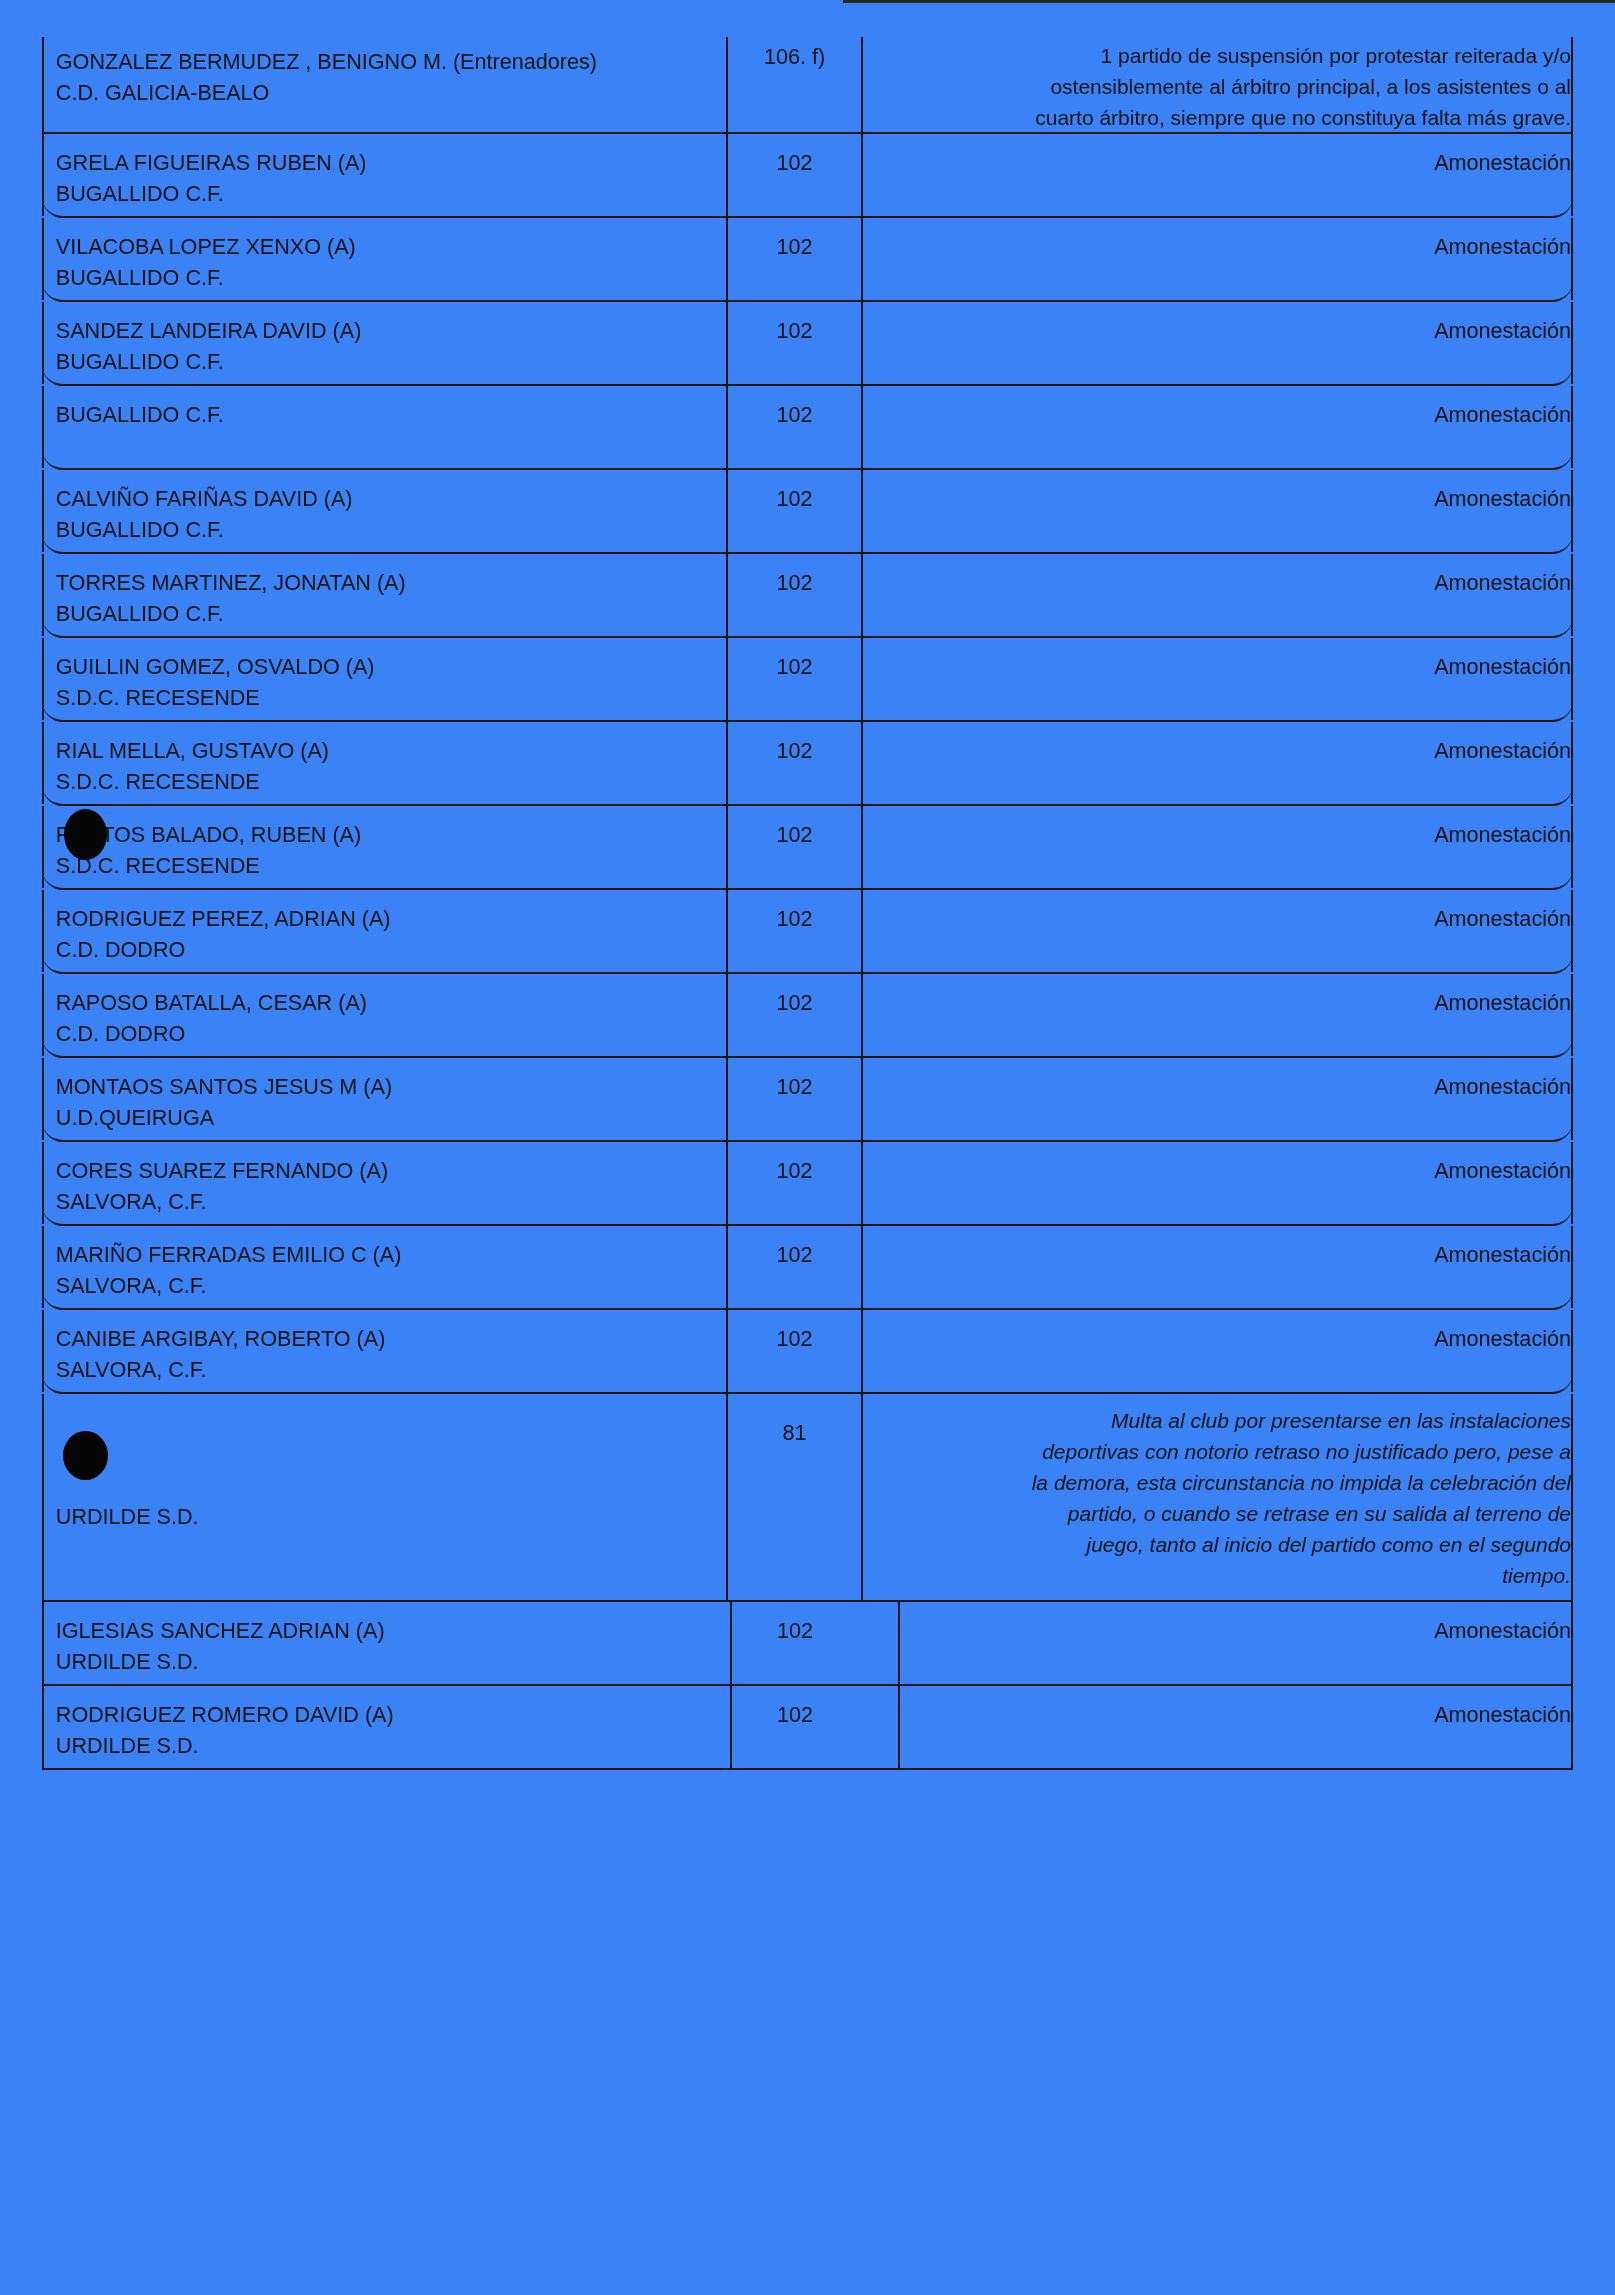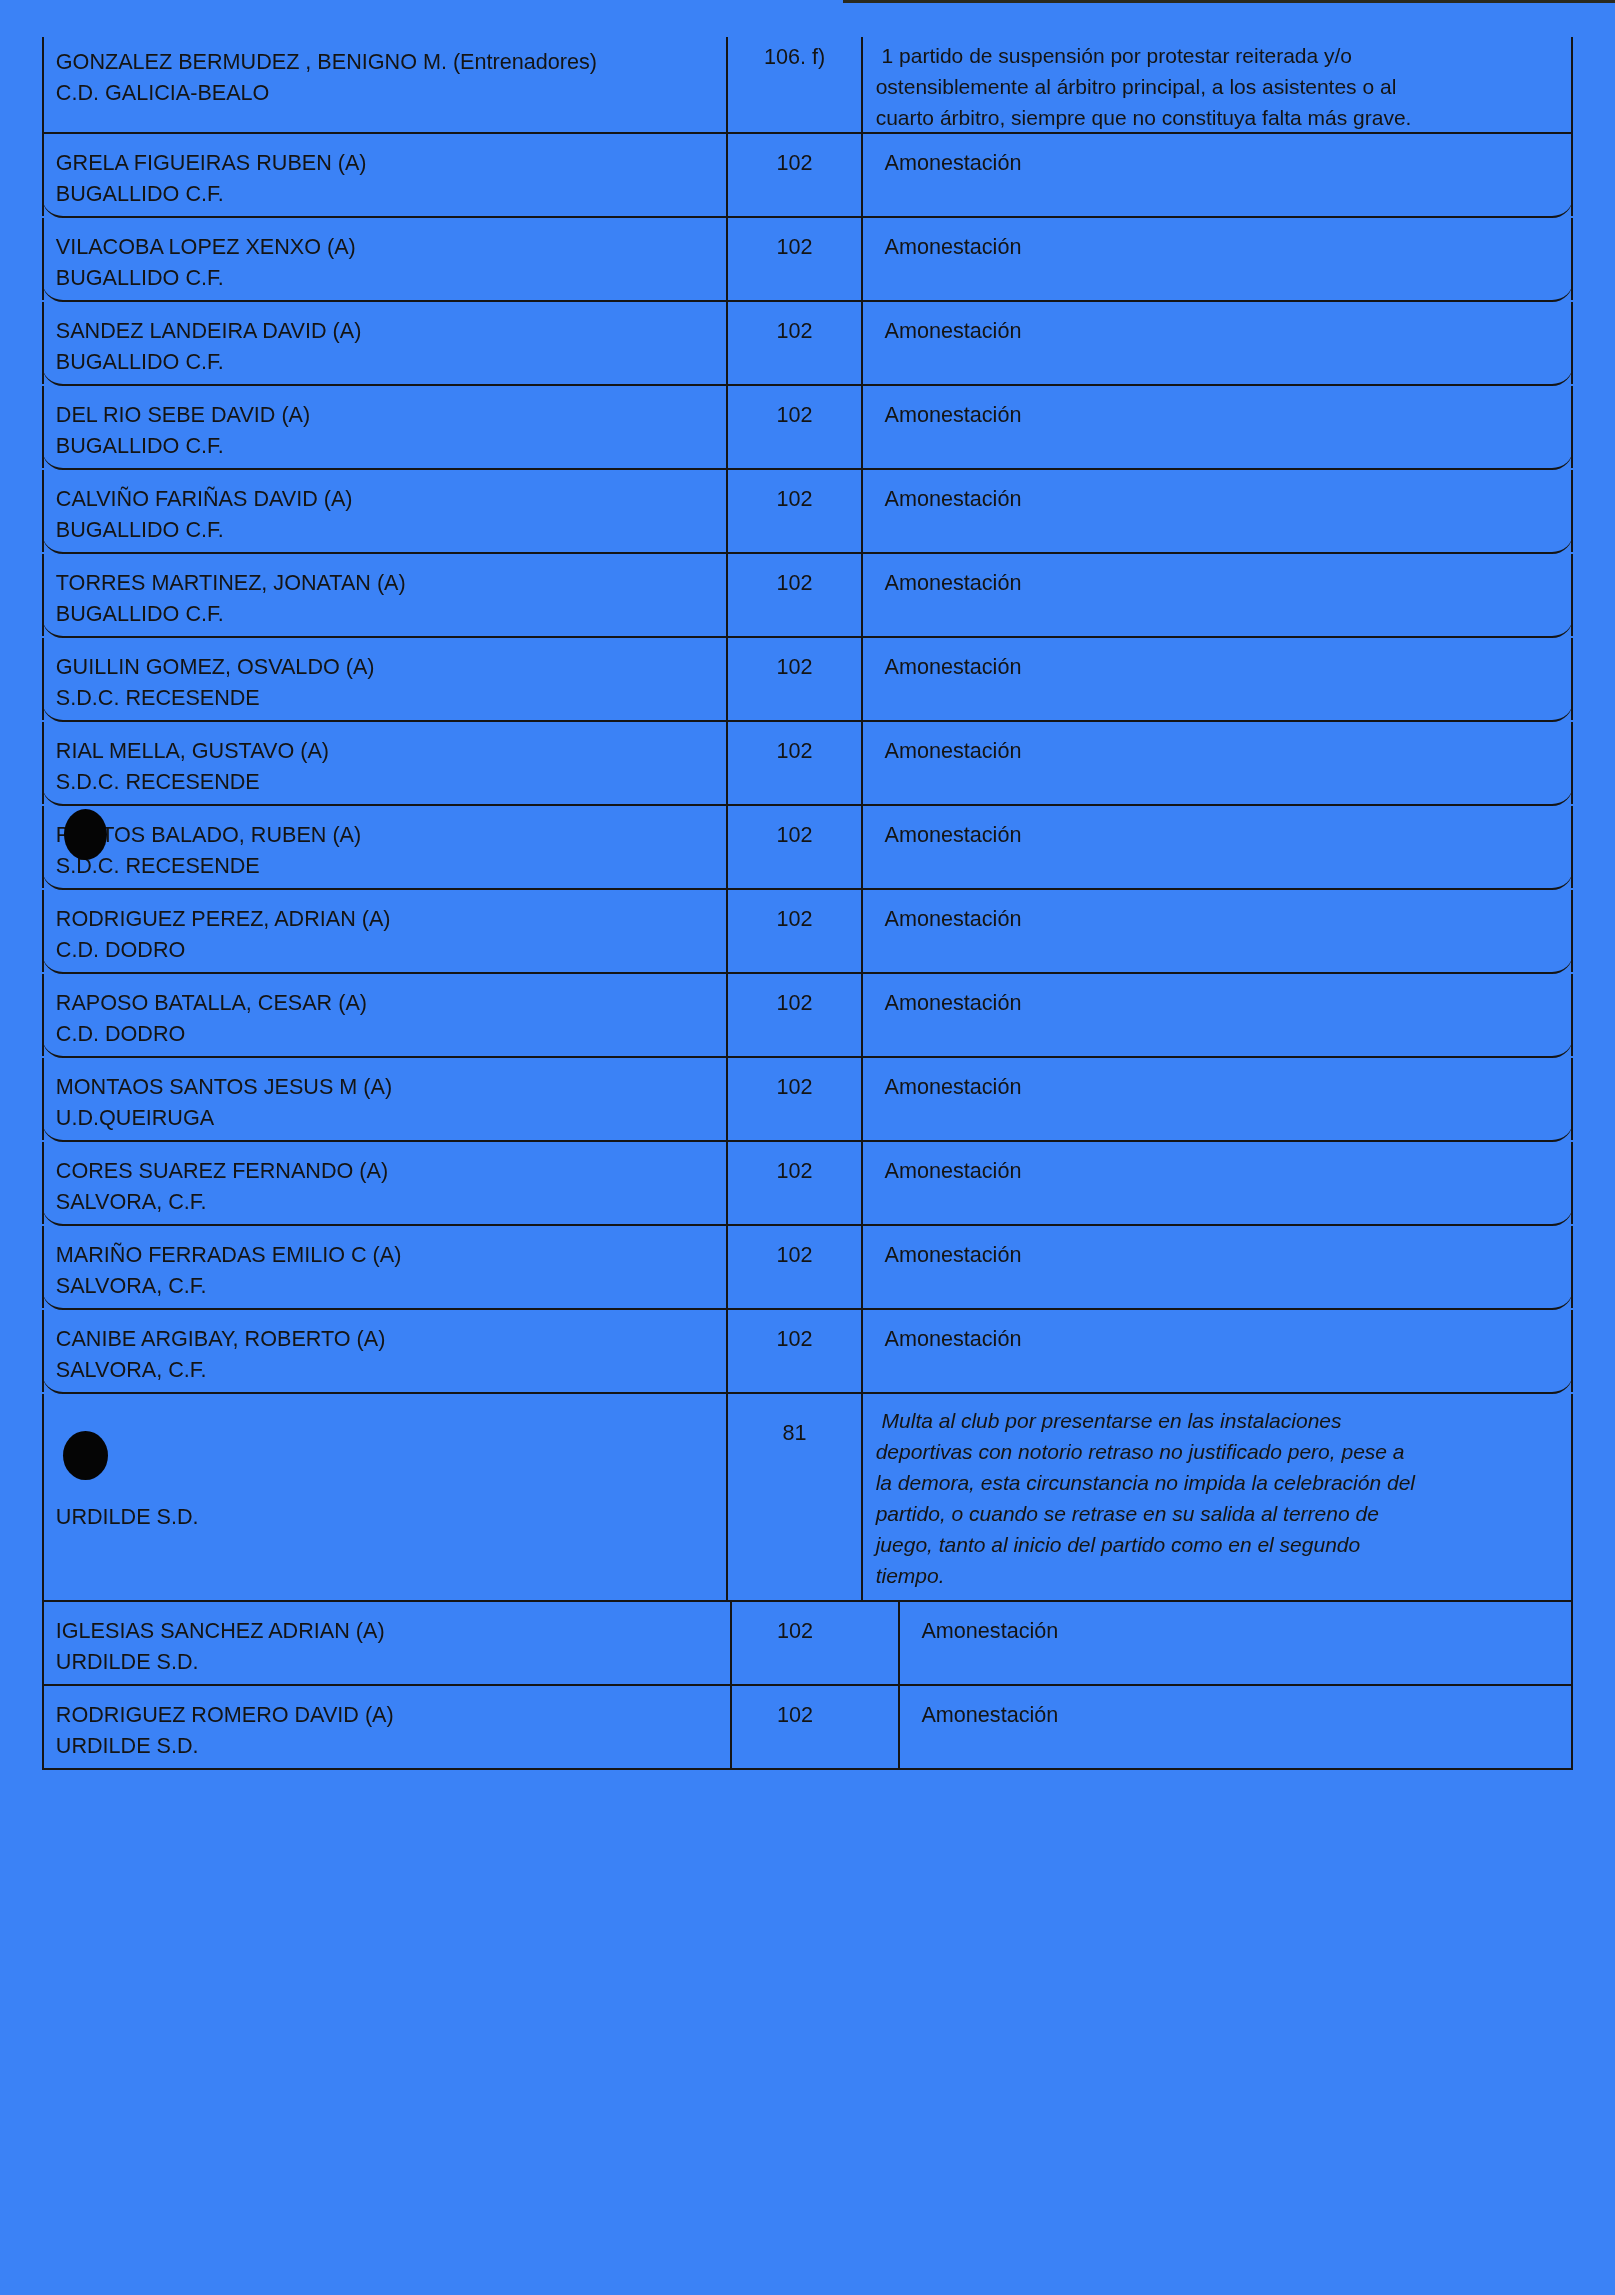--- a/index.html
+++ b/index.html
@@ -34,21 +34,21 @@
   }
   .cell {
     box-sizing: border-box;
     height: 100%;
     border-left: 2.9px solid #151515;
     overflow: visible;
     position: relative;
   }
   .c1 { width: 684px; padding: 12.7px 0 0 11.8px; font-size: 21.6px; line-height: 31px; }
   .c2 { width: 135px; padding-top: 12.7px; font-size: 21.6px; line-height: 31px; text-align: center; }
-  .c3 { width: 712px; border-right: 2.9px solid #151515; padding: 12.7px 0 0 21.6px; font-size: 21.6px; line-height: 31px; }
+  .c3 { width: 712px; border-right: 2.9px solid #151515; padding: 12.7px 0 0 21.6px; font-size: 21.6px; line-height: 31px; text-align: right; }
   .line { display: block; white-space: nowrap; }
   .c3.multi { padding-left: 12.7px; font-size: 21px; line-height: 31px; }
   .c3.multi .line:first-child { text-indent: 5.9px; }
 
   .row-first { height: 97px; }
   .row-first .c1 { padding-top: 8.8px; }
   .row-first .c2 { padding-top: 3.9px; }
   .row-first .c3 { padding-top: 2.9px; }
 
   .row-std { height: 84px; border-radius: 21px; }
@@ -113,21 +113,20 @@
       <div class="cell c1">
         <span class="line">SANDEZ LANDEIRA DAVID (A)</span>
         <span class="line">BUGALLIDO C.F.</span>
       </div>
       <div class="cell c2"><span>102</span></div>
       <div class="cell c3"><span>Amonestación</span></div>
     </div>
 
     <div class="row row-std">
       <div class="cell c1">
-        <span class="line">DEL RIO SEBE DAVID (A)</span>
         <span class="line">BUGALLIDO C.F.</span>
       </div>
       <div class="cell c2"><span>102</span></div>
       <div class="cell c3"><span>Amonestación</span></div>
     </div>
 
     <div class="row row-std">
       <div class="cell c1">
         <span class="line">CALVIÑO FARIÑAS DAVID (A)</span>
         <span class="line">BUGALLIDO C.F.</span>

